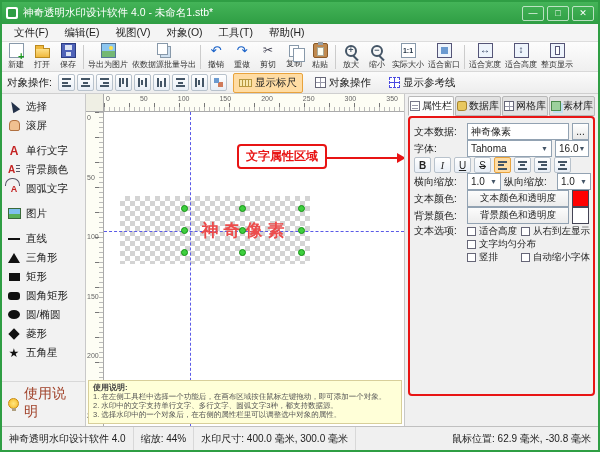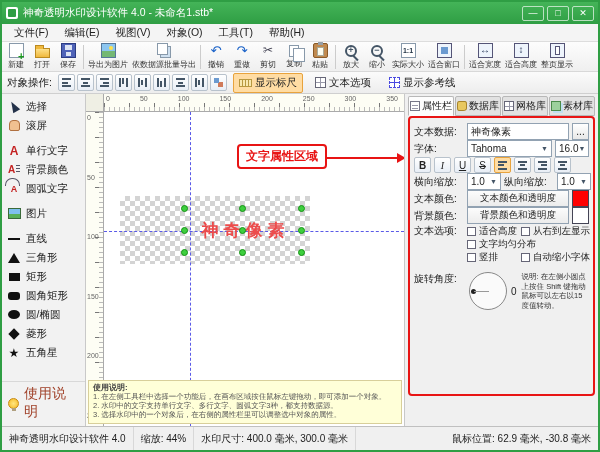--- a/index.html
+++ b/index.html
@@ -304,21 +304,21 @@
       </span>
     <span class="ob-btn">
         <span class="ob-ic boxes"></span>
       </span>
     <span class="toggle active">
         <span class="tgl-ruler"></span>
         <span>显示标尺</span>
       </span>
     <span class="toggle">
         <span class="tgl-grid"></span>
-        <span>文本选项</span>
+        <span>对象操作</span>
       </span>
     <span class="toggle">
         <span class="tgl-guides"></span>
         <span>显示参考线</span>
       </span>
   </div>
 
   <div class="main">
 
     <div class="side">
@@ -544,28 +544,20 @@
           <span class="plabel opt-col"></span>
           <span class="cb">
               <span class="box"></span>
               <span>竖排</span>
             </span>
           <span class="cb">
               <span class="box"></span>
               <span>自动缩小字体</span>
             </span>
         </div>
-        <div class="rot">
-          <span class="plabel">旋转角度:</span>
-          <span class="dial-wrap">
-            <span class="dial"></span>
-            <span class="dial-val">0</span>
-          </span>
-          <span class="rot-note">说明: 在左侧小圆点上按住 Shift 键拖动鼠标可以左右以15度值转动。</span>
-        </div>
       </div>
     </div>
   </div>
 
   <div class="statusbar">
     <span class="seg">神奇透明水印设计软件 4.0</span>
     <span class="seg">缩放: 44%</span>
     <span class="seg">水印尺寸: 400.0 毫米, 300.0 毫米</span>
     <span class="seg grow"></span>
     <span class="seg right">鼠标位置: 62.9 毫米, -30.8 毫米</span>

